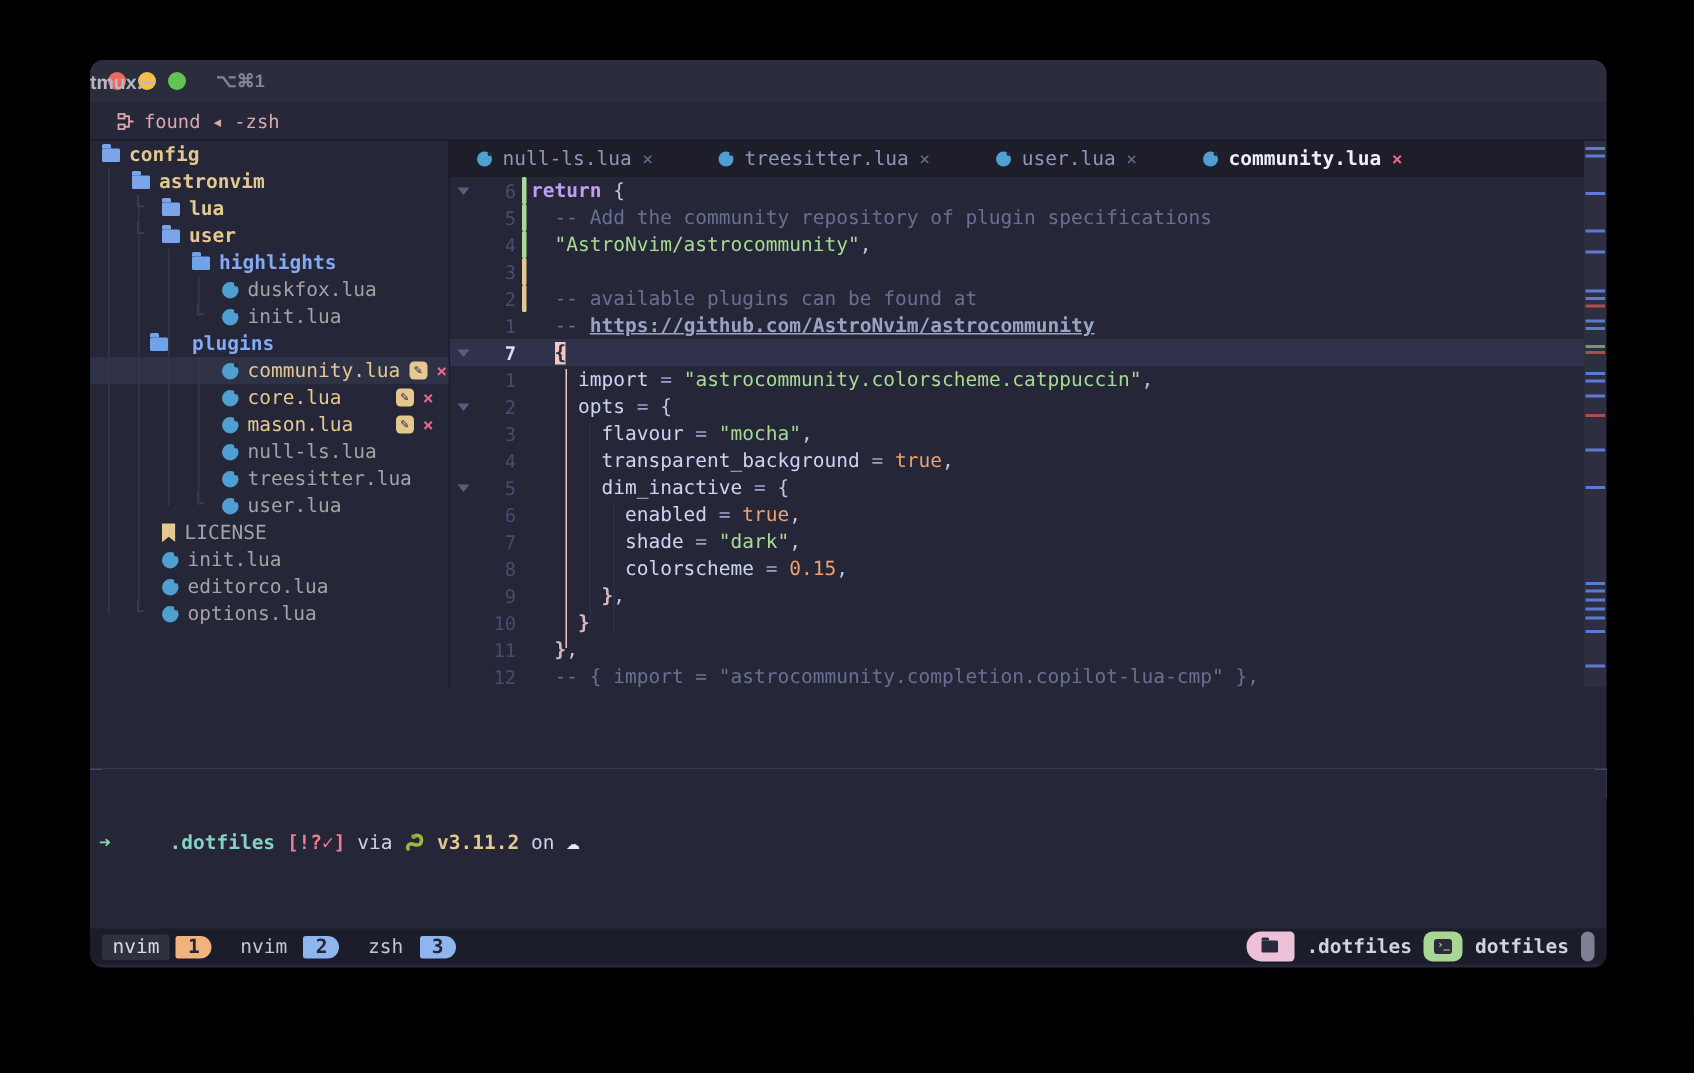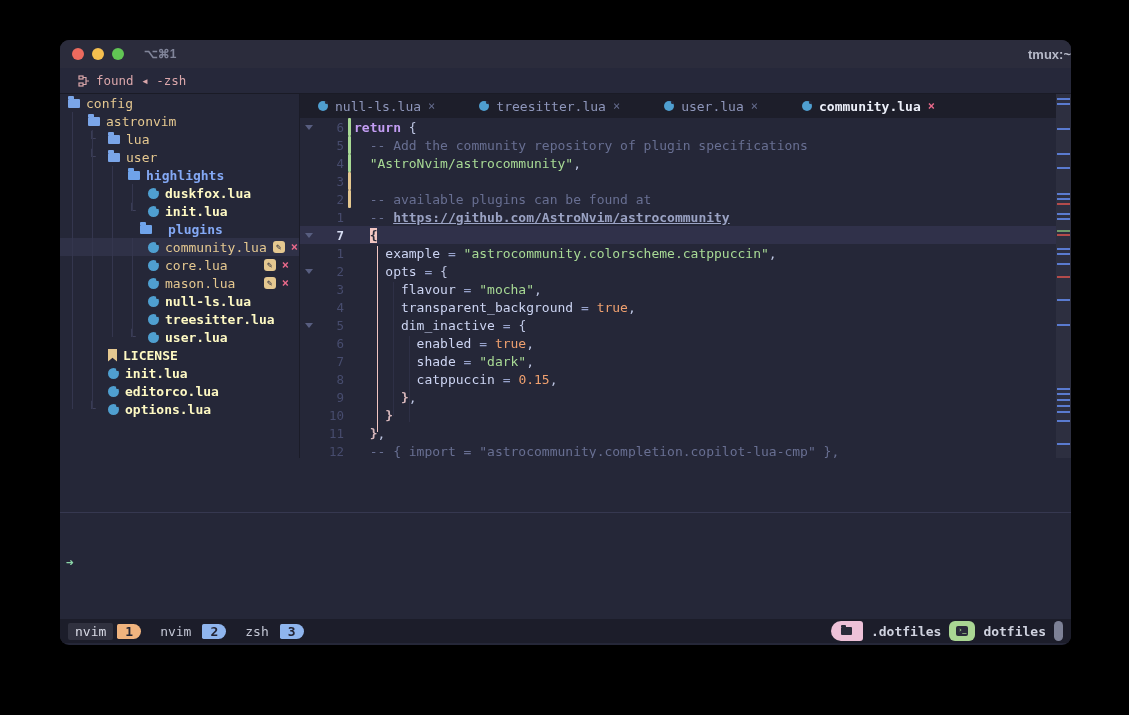--- a/index.html
+++ b/index.html
@@ -14,21 +14,21 @@
   *{margin:0;padding:0;box-sizing:border-box}
   html,body{width:1129px;height:715px;background:#000;overflow:hidden;
     font-family:"DejaVu Sans Mono","Liberation Mono",monospace;font-size:13px;color:var(--fg)}
   .window{position:absolute;left:60px;top:40px;width:1011px;height:605px;background:var(--bg);
     border-radius:9px;overflow:hidden}
   
   .titlebar{position:relative;height:28px;background:var(--titlebar)}
   .lights{position:absolute;left:12px;top:8px;display:flex;gap:8px}
   .light{width:12px;height:12px;border-radius:50%}
   .shortcut{position:absolute;left:84px;top:7px;font:bold 12px "Liberation Sans",sans-serif;color:#81859a}
-  .wtitle{position:absolute;left:10px;right:0;top:7px;text-align:right;font:bold 13px "Liberation Sans",sans-serif;color:#b6b9c8}
+  .wtitle{position:absolute;left:0;right:0;top:7px;text-align:left;font:bold 13px "Liberation Sans",sans-serif;color:#b6b9c8}
   .tabstrip{position:relative;height:26px;background:var(--tabstrip);border-bottom:1px solid #1a1b26}
   .ttab{position:absolute;left:18px;top:5px;display:flex;align-items:center;gap:6px;color:#dba7ab;font-size:12.5px}
   
   .nvim{position:absolute;left:0;top:54px;width:1011px;height:364px}
   .sidebar{position:absolute;left:0;top:0;width:240px;height:364px;background:var(--bg);border-right:1px solid #1b1c28}
   .stabs{display:flex;align-items:center;gap:30px;height:40px;padding:14px 0 0 10px}
   .stab{display:flex;align-items:center;gap:6px;color:#7b829f}
   .stab.active{color:#e6e9f4;font-weight:bold}
   .tree{position:relative}
   .trow{position:relative;height:18px;display:flex;align-items:center;gap:6px;white-space:pre}
@@ -36,23 +36,23 @@
   .corner{position:absolute;color:#3f415c;top:0;line-height:17px}
   .tguide{position:absolute;width:1px;background:#34364e}
   .badges{margin-left:auto;margin-right:10px;display:flex;gap:6px;align-items:center}
   .b-mod{width:12px;height:12px;border-radius:3px;background:var(--yellow);color:#2a2b3a;font-size:9px;line-height:12px;text-align:center}
   .b-x{color:var(--red);font-weight:bold;font-size:12px;line-height:12px}
   .i-folder{position:relative;width:12px;height:9px;background:var(--folder);border-radius:1px;flex:none}
   .i-folder::before{content:"";position:absolute;top:-3px;left:0;width:6px;height:3px;background:inherit;border-radius:1px 1px 0 0}
   .i-lua{position:relative;width:11px;height:11px;border-radius:50%;background:var(--luaicon);flex:none}
   .i-lua::after{content:"";position:absolute;right:0;top:0;width:3px;height:3px;border-radius:50%;background:var(--bg)}
   .i-ribbon{width:9px;height:13px;background:var(--yellow);clip-path:polygon(0 0,100% 0,100% 100%,50% 72%,0 100%);flex:none}
-  .c-dir{color:var(--yellow);font-weight:normal}
+  .c-dir{color:var(--yellow);font-weight:bold}
   .c-dirblue{color:var(--blue);font-weight:bold}
-  .c-file{color:#fef9c3;font-weight:700}
+  .c-file{color:#a3a3a3;font-weight:400}
   .c-open{color:var(--yellow);font-weight:500}
   
   .tabline{position:absolute;left:240px;top:0;width:756px;height:24px;background:var(--tabline);display:flex;align-items:center;gap:44px;padding-left:18px}
   .etab{display:flex;align-items:center;gap:7px;color:var(--dim)}
   .etab .i-lua{width:10px;height:10px}
   .etab.active{color:#eceff9;font-weight:bold}
   .etab .x{color:#666d8f;font-size:12px}
   .etab.active .x{color:var(--red);font-weight:bold}
   
   .editor{position:absolute;left:240px;top:24px;width:756px;height:340px;background:var(--bg);overflow:hidden}
@@ -138,21 +138,21 @@
   <div class="nvim">
     <div class="sidebar">
       <div class="tree" id="tree">
           <div class="trow" style="padding-left: 8px;"><span class="i-folder"></span><span class="c-dir">config</span></div>
           <div class="trow" style="padding-left: 28px;"><span class="i-folder"></span><span class="c-dir">astronvim</span></div>
           <div class="trow" style="padding-left: 48px;"><span class="corner" style="left: 28px;">└</span><span class="i-folder"></span><span class="c-dir">lua</span></div>
           <div class="trow" style="padding-left: 48px;"><span class="corner" style="left: 28px;">└</span><span class="i-folder"></span><span class="c-dir">user</span></div>
           <div class="trow" style="padding-left: 68px;"><span class="i-folder" style="background: rgb(111, 163, 234);"></span><span class="c-dirblue">highlights</span></div>
           <div class="trow" style="padding-left: 88px;"><span class="i-lua"></span><span class="c-file">duskfox.lua</span></div>
           <div class="trow" style="padding-left: 88px;"><span class="corner" style="left: 68px;">└</span><span class="i-lua"></span><span class="c-file">init.lua</span></div>
-          <div class="trow" style="padding-left: 80px; gap: 16px;"><span class="i-folder" style="background: rgb(111, 163, 234);"></span><span class="c-dirblue">plugins</span></div>
+          <div class="trow" style="padding-left: 40px; gap: 16px;"><span class="i-folder" style="background: rgb(111, 163, 234);"></span><span class="c-dirblue">plugins</span></div>
           <div class="trow sel" style="padding-left: 88px;"><span class="i-lua"></span><span class="c-open">community.lua</span><span class="badges"><span class="b-mod">✎</span><span class="b-x">×</span></span></div>
           <div class="trow" style="padding-left: 88px;"><span class="i-lua"></span><span class="c-open">core.lua</span><span class="badges"><span class="b-mod">✎</span><span class="b-x">×</span></span></div>
           <div class="trow" style="padding-left: 88px;"><span class="i-lua"></span><span class="c-open">mason.lua</span><span class="badges"><span class="b-mod">✎</span><span class="b-x">×</span></span></div>
           <div class="trow" style="padding-left: 88px;"><span class="i-lua"></span><span class="c-file">null-ls.lua</span></div>
           <div class="trow" style="padding-left: 88px;"><span class="i-lua"></span><span class="c-file">treesitter.lua</span></div>
           <div class="trow" style="padding-left: 88px;"><span class="corner" style="left: 68px;">└</span><span class="i-lua"></span><span class="c-file">user.lua</span></div>
           <div class="trow" style="padding-left: 48px;"><span class="i-ribbon"></span><span class="c-file">LICENSE</span></div>
           <div class="trow" style="padding-left: 48px;"><span class="i-lua"></span><span class="c-file">init.lua</span></div>
           <div class="trow" style="padding-left: 48px;"><span class="i-lua"></span><span class="c-file">editorco.lua</span></div>
           <div class="trow" style="padding-left: 48px;"><span class="corner" style="left: 28px;">└</span><span class="i-lua"></span><span class="c-file">options.lua</span></div>
@@ -238,21 +238,21 @@
             <i></i>
           </span>
           <span class="num cur">7</span>
           <span class="sign"></span>
           <span class="codeln"><span class="t-p">  </span><span class="t-cursor">{</span></span>
         </div>
         <div class="crow">
           <span class="fold"></span>
           <span class="num">1</span>
           <span class="sign"></span>
-          <span class="codeln"><span class="t-id">    example</span><span class="t-op"> = </span><span class="t-str">"astrocommunity.colorscheme.catppuccin"</span><span class="t-p">,</span></span>
+          <span class="codeln"><span class="t-id">    import</span><span class="t-op"> = </span><span class="t-str">"astrocommunity.colorscheme.catppuccin"</span><span class="t-p">,</span></span>
         </div>
         <div class="crow">
           <span class="fold">
             <i></i>
           </span>
           <span class="num">2</span>
           <span class="sign"></span>
           <span class="codeln"><span class="t-id">    opts</span><span class="t-op"> = </span><span class="t-p">{</span></span>
         </div>
         <div class="crow">
@@ -284,21 +284,21 @@
         <div class="crow">
           <span class="fold"></span>
           <span class="num">7</span>
           <span class="sign"></span>
           <span class="codeln"><span class="t-id">        shade</span><span class="t-op"> = </span><span class="t-str">"dark"</span><span class="t-p">,</span></span>
         </div>
         <div class="crow">
           <span class="fold"></span>
           <span class="num">8</span>
           <span class="sign"></span>
-          <span class="codeln"><span class="t-id">        catppuccin</span><span class="t-op"> = </span><span class="t-num">0.15</span><span class="t-p">,</span></span>
+          <span class="codeln"><span class="t-id">        colorscheme</span><span class="t-op"> = </span><span class="t-num">0.15</span><span class="t-p">,</span></span>
         </div>
         <div class="crow">
           <span class="fold"></span>
           <span class="num">9</span>
           <span class="sign"></span>
           <span class="codeln"><span class="t-rose">      }</span><span class="t-p">,</span></span>
         </div>
         <div class="crow">
           <span class="fold"></span>
           <span class="num">10</span>
@@ -394,20 +394,26 @@
       </span>
       <span class="slseg" style="margin-left:16px;color:var(--yellow);font-weight:bold">
         <span>__</span>
       </span>
       <span class="slblock" style="margin-left:14px"></span>
     </div>
   </div>
 
   <div class="paneborder" style="top:472px"></div>
   <div class="shellpane" style="top:473px;height:106px">
+    <div class="prompt">
+      <span style="color:#86d3c3;font-weight:bold">.dotfiles</span><span> </span><span style="color:#ee7a8f;font-weight:bold">[!?✓]</span><span> </span><span style="color:#c9d2f0">via</span><span> </span><svg class="snake" width="14" height="13" viewBox="0 0 14 13">
+          <path d="M2 11 C1 8,4 7,6 8 C9 9,11 8,11 5 C11 2,8 1,6 3" stroke="#a3b33c" stroke-width="2.4" fill="none" stroke-linecap="round"></path>
+          <circle cx="5.6" cy="2.6" r="1.5" fill="#8fa332"></circle>
+        </svg><span> </span><span style="color:var(--yellow);font-weight:bold">v3.11.2</span><span> </span><span style="color:#c9d2f0">on</span><span> </span><span class="cloud">☁</span>
+    </div>
     <div class="arrowline">➜</div>
   </div>
 
   <div class="tmuxbar">
     <span id="twins" style="display:flex;align-items:center">
         <span class="twin active">
           <span class="nm">nvim</span>
           <span class="bdg" style="background: rgb(240, 179, 126);">1</span>
         </span>
         <span class="twin">

